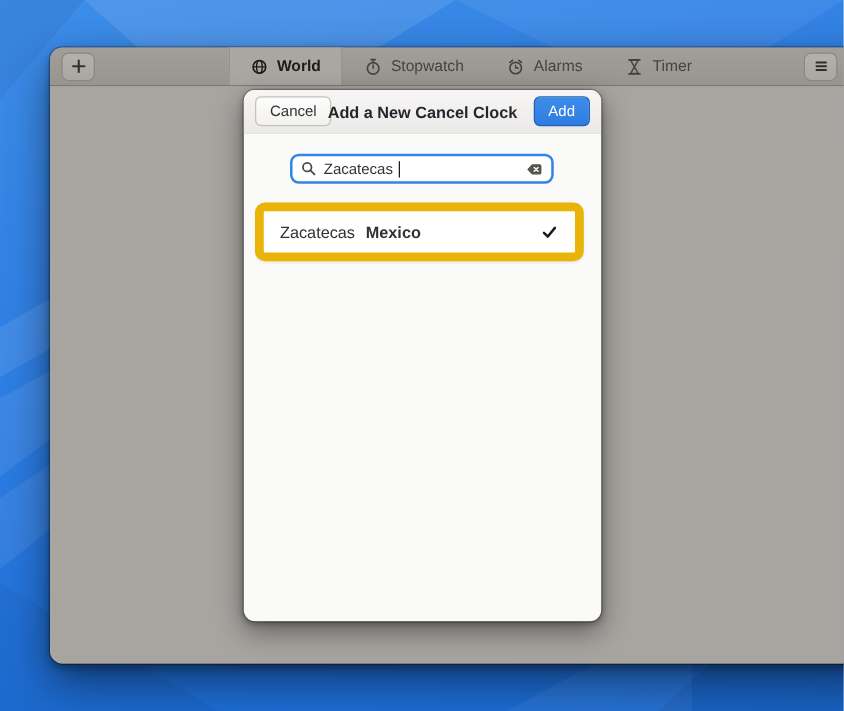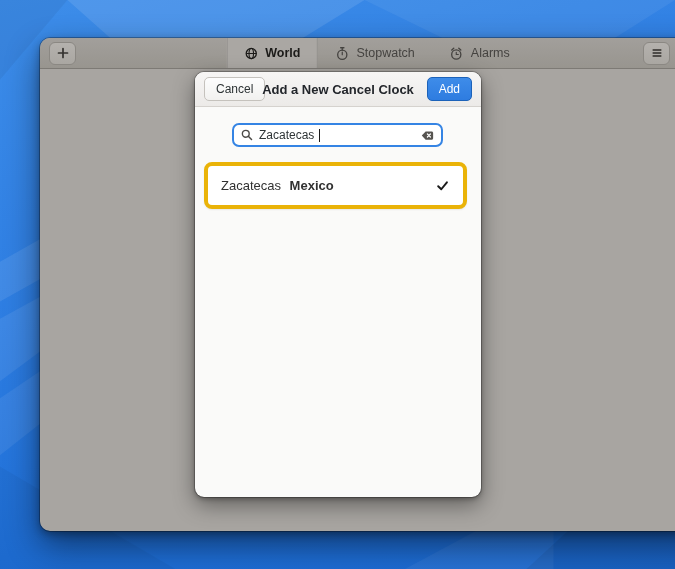--- a/index.html
+++ b/index.html
@@ -61,21 +61,21 @@
     color:#ffffff; }
 
   .search-entry { position:absolute; left:37px; top:51px; width:211px; height:24px;
     background:#ffffff; border:2px solid #3584e4; border-radius:7px;
     display:flex; align-items:center; padding:0 6px; gap:5px; }
   .search-text { font-size:12px; color:#2e3436; }
   .text-cursor { width:1px; height:13px; background:#1a1a1a; }
   .entry-clear { margin-left:auto; display:flex; }
 
   .result-card { position:absolute; left:9px; top:90px; width:263px; height:47px;
-    background:#ffffff; border:4px solid #eab308; border-radius:8px;
+    background:#ffffff; border:7px solid #eab308; border-radius:8px;
     box-shadow:0 1px 2px rgba(0,0,0,.07);
     display:flex; align-items:center; padding:0 13px; }
   .result-text { display:flex; flex-direction:column; gap:3px; }
   .city-line { font-size:13px; color:#313131; }
   .city-name { font-weight:normal; }
   .country-name { font-weight:bold; margin-left:5px; }
   .detail-line { font-size:11px; color:#9b9994; }
   .result-check { margin-left:auto; display:flex; }
 
   svg { display:block; }
@@ -129,20 +129,29 @@
       </div>
       <div class="tab">
         <span>
           <svg width="15" height="15" viewBox="0 0 16 16">
             <circle cx="8" cy="9" r="4.9" fill="none" stroke="#454340" stroke-width="1.4"></circle>
             <path d="M8 6.6V9h2.2" stroke="#454340" stroke-width="1.2" fill="none" stroke-linecap="round"></path>
             <path d="M3.2 4.2 5.3 2.4M12.8 4.2 10.7 2.4" stroke="#454340" stroke-width="1.5" stroke-linecap="round"></path>
           </svg>
         </span>
         <span>Alarms</span>
+      </div>
+      <div class="tab">
+        <span>
+          <svg width="15" height="15" viewBox="0 0 16 16">
+            <path d="M3.4 2h9.2M3.4 14h9.2" stroke="#454340" stroke-width="1.6" stroke-linecap="round"></path>
+            <path d="M4.7 2.3h6.6l-3.3 5.7 3.3 5.7H4.7L8 8Z" fill="none" stroke="#454340" stroke-width="1.2" stroke-linejoin="round"></path>
+          </svg>
+        </span>
+        <span>Timer</span>
       </div>
     </div>
 
     <div class="win-controls">
       <div class="hb-btn">
         <span>
           <svg width="16" height="16" viewBox="0 0 16 16">
             <path d="M4.2 5h7.6M4.2 8h7.6M4.2 11h7.6" stroke="#2f2d2a" stroke-width="1.6" stroke-linecap="round"></path>
           </svg>
         </span>

